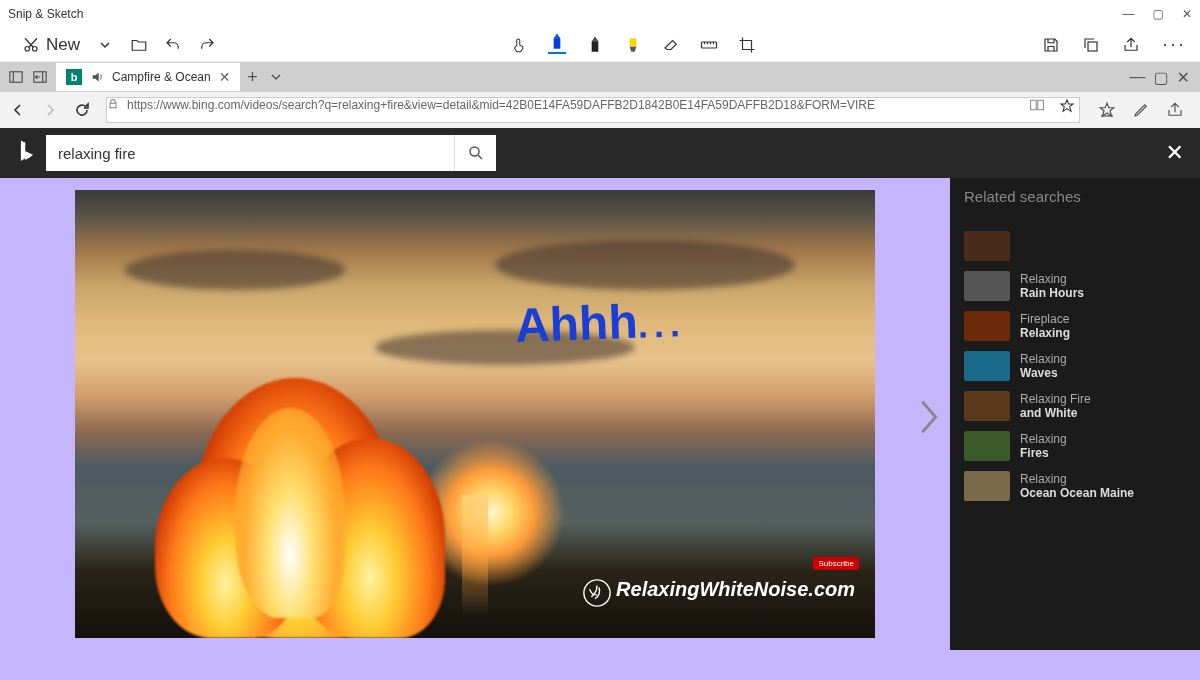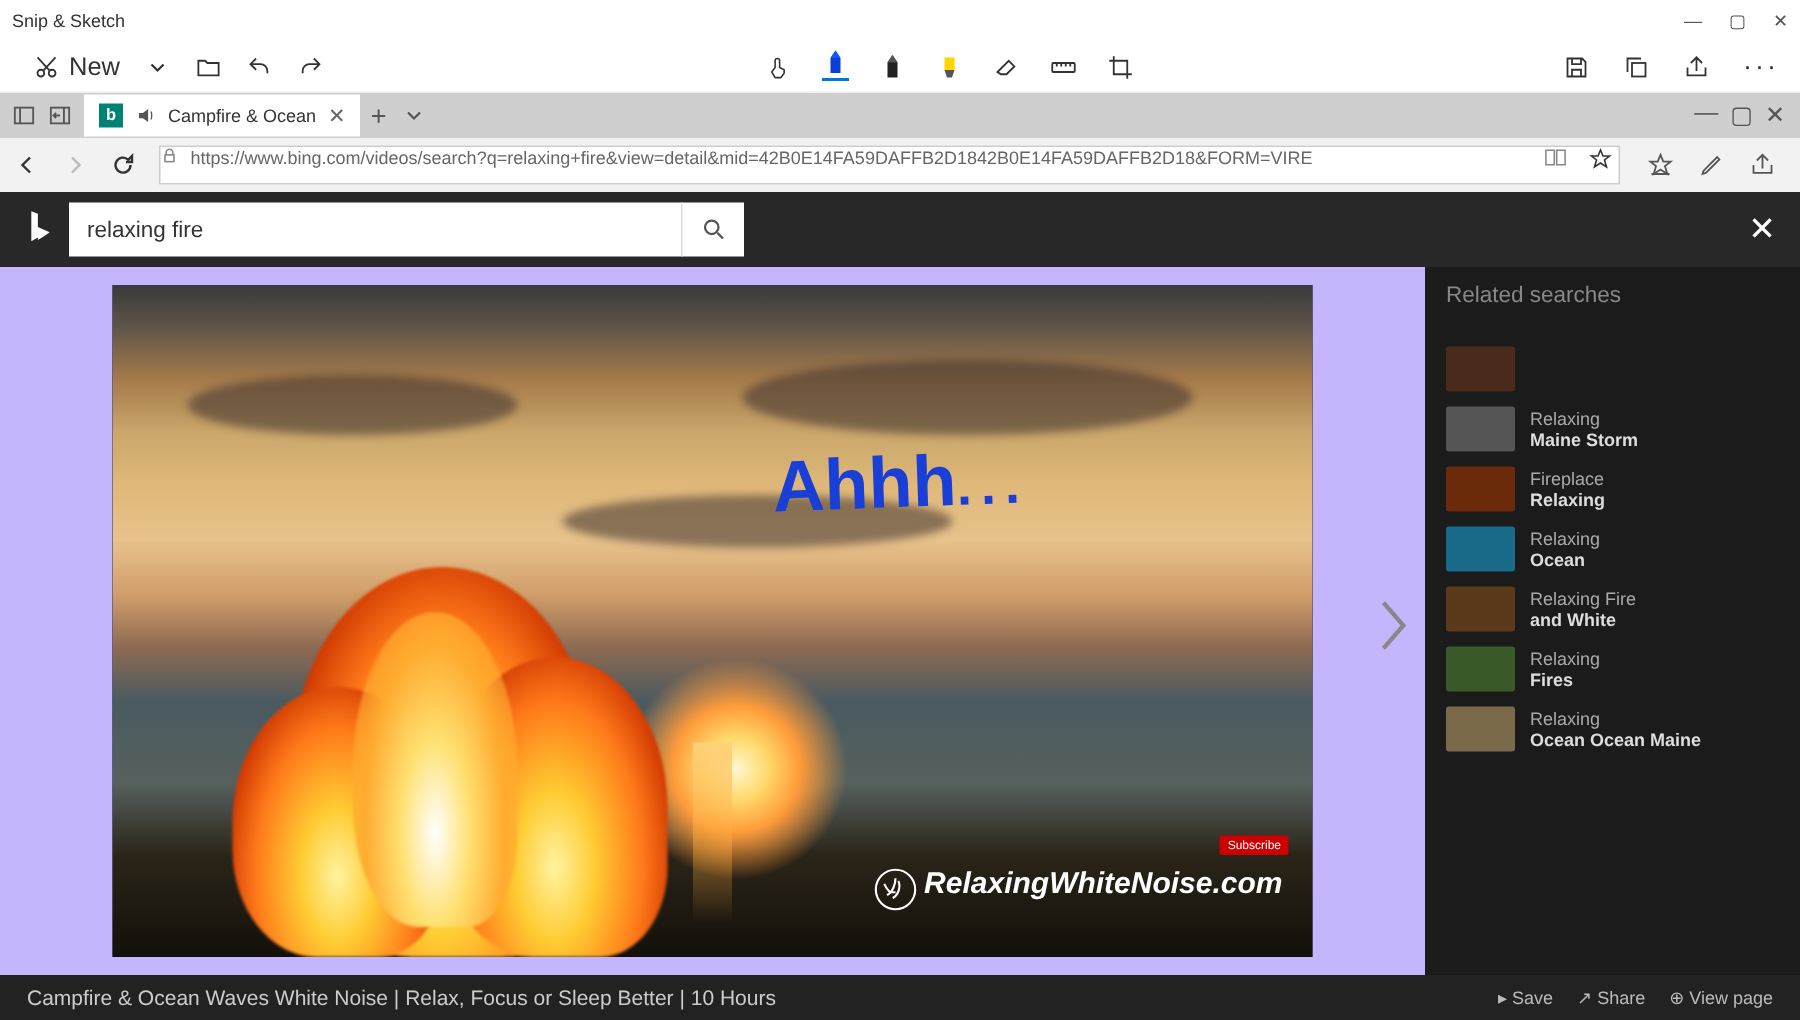--- a/index.html
+++ b/index.html
@@ -331,35 +331,35 @@
     <div class="related">
       <div class="rel-title">Related searches</div>
       <div id="rel-list">
           <div class="rel-item">
             <div class="rel-thumb" style="background:#4a2a1a"></div>
           </div>
           <div class="rel-item">
             <div class="rel-thumb" style="background:#555"></div>
             <div>
               <div class="t1">Relaxing</div>
-              <div class="t2">Maine Storm</div>
+              <div class="t2">Rain Hours</div>
             </div>
           </div>
           <div class="rel-item">
             <div class="rel-thumb" style="background:#6b2a0a"></div>
             <div>
               <div class="t1">Fireplace</div>
               <div class="t2">Relaxing</div>
             </div>
           </div>
           <div class="rel-item">
             <div class="rel-thumb" style="background:#1a6a8a"></div>
             <div>
               <div class="t1">Relaxing</div>
-              <div class="t2">Ocean</div>
+              <div class="t2">Waves</div>
             </div>
           </div>
           <div class="rel-item">
             <div class="rel-thumb" style="background:#5a3a1a"></div>
             <div>
               <div class="t1">Relaxing Fire</div>
               <div class="t2">and White</div>
             </div>
           </div>
           <div class="rel-item">
@@ -373,21 +373,13 @@
             <div class="rel-thumb" style="background:#7a6a4a"></div>
             <div>
               <div class="t1">Relaxing</div>
               <div class="t2">Ocean Ocean Maine</div>
             </div>
           </div>
         </div>
     </div>
   </div>
 
-  <div class="footer">
-    <span>Campfire &amp; Ocean Waves White Noise | Relax, Focus or Sleep Better | 10 Hours</span>
-    <div class="actions">
-      <span>▸ <span>Save</span></span>
-      <span>↗ <span>Share</span></span>
-      <span>⊕ <span>View page</span></span>
-    </div>
-  </div>
 </div>
 
 </body></html>

